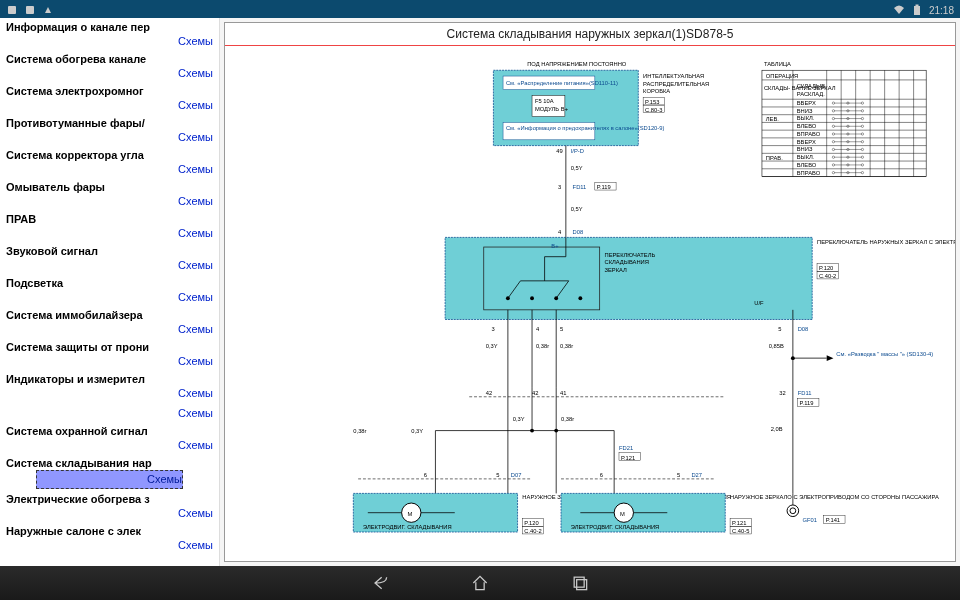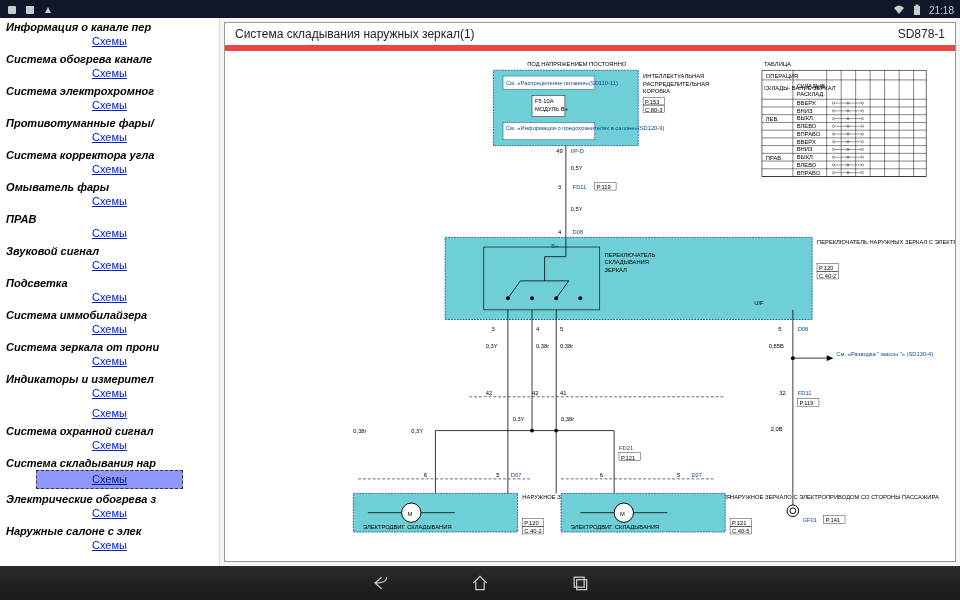--- a/index.html
+++ b/index.html
@@ -1,27 +1,27 @@
 <!DOCTYPE html>
 <html><head>
 <meta charset="utf-8">
 <style>
   * { margin:0; padding:0; box-sizing:border-box; font-family: Arial, sans-serif; }
   html,body { width:960px; height:600px; background:#000; overflow:hidden; }
-  .statusbar { height:20px; background:#0f172a; color:#ccc; font-size:10px; display:flex; justify-content:space-between; align-items:center; padding:0 6px; }
+  .statusbar { height:20px; background:#0c4a6e; color:#ccc; font-size:10px; display:flex; justify-content:space-between; align-items:center; padding:0 6px; }
   .statusbar .left, .statusbar .right { display:flex; align-items:center; gap:6px; }
   .icon-svg { width:12px; height:12px; fill:#ccc; }
   .workarea { position:absolute; top:18px; left:0; right:0; bottom:34px; background:#f5f5f5; display:flex; }
   .sidebar { width:220px; background:#fff; overflow:hidden; font-size:11px; border-right:1px solid #ddd; }
   .side-item { padding:3px 6px 0 6px; }
-  .side-title { color:#000; font-weight:bold; white-space:nowrap; overflow:hidden;font-style:italic; }
-  .side-link { color:#0022cc; text-decoration:underline; text-align:center; padding:2px 0 3px 0; cursor:pointer; }
+  .side-title { color:#000; font-weight:bold; white-space:nowrap; overflow:hidden; }
+  .side-link { color:#0022cc; text-align:right; padding:2px 0 3px 0; cursor:pointer; }
   .side-item.active .side-link { background:#9097ff; color:#001a99; border:1px dashed #333; margin:1px 30px; }
   .content { flex:1; background:#fff; position:relative; margin:4px; border:1px solid #999; }
-  .doc-header { display:flex; justify-content:space-between; align-items:center; padding:4px 10px; border-bottom:6px solid #ef4444; font-size:12px; }
+  .doc-header { display:flex; justify-content:center; align-items:center; padding:4px 10px; border-bottom:1px solid #ef4444; font-size:12px; }
   .doc-title { color:#222; }
   .doc-code { color:#222; font-weight:normal; }
   .diagram { position:absolute; top:26px; left:0; right:0; bottom:0; }
   .diagram svg { width:100%; height:100%; }
   .blk { fill:#6fcfd6; stroke:#0b4a8f; stroke-width:0.8; stroke-dasharray:2 1; }
   .blk2 { fill:#6fcfd6; stroke:#222; stroke-width:0.8; }
   .wire { stroke:#000; stroke-width:0.8; fill:none; }
   .wdash { stroke:#000; stroke-width:0.6; fill:none; stroke-dasharray:3 2; }
   .lbl { font-size:6px; fill:#000; }
   .lblb { font-size:6px; fill:#0b4a8f; }
@@ -93,21 +93,21 @@
       </div>
       <div class="side-item">
         <div class="side-title">Подсветка</div>
         <div class="side-link">Схемы</div>
       </div>
       <div class="side-item">
         <div class="side-title">Система иммобилайзера</div>
         <div class="side-link">Схемы</div>
       </div>
       <div class="side-item">
-        <div class="side-title">Система зеркала от прони</div>
+        <div class="side-title">Система защиты от прони</div>
         <div class="side-link">Схемы</div>
       </div>
       <div class="side-item">
         <div class="side-title">Индикаторы и измерител</div>
         <div class="side-link">Схемы</div>
       </div>
       <div class="side-item">
         <div class="side-link">Схемы</div>
       </div>
       <div class="side-item">
@@ -124,21 +124,21 @@
       </div>
       <div class="side-item">
         <div class="side-title">Наружные салоне с элек</div>
         <div class="side-link">Схемы</div>
       </div>
     </div>
 
   <div class="content">
     <div class="doc-header">
       <span class="doc-title">Система  складывания  наружных зеркал(1)</span>
-      <span class="doc-code">SD878-1</span>
+      <span class="doc-code">SD878-5</span>
     </div>
     <div class="diagram">
       <svg viewBox="0 0 720 530">
 
         <text class="lbl" x="295" y="18">ПОД  НАПРЯЖЕНИЕМ   ПОСТОЯННО</text>
         <rect class="blk" x="260" y="22" width="150" height="78"></rect>
         <rect x="270" y="28" width="95" height="14" fill="#fff" stroke="#0b4a8f" stroke-width="0.5"></rect>
         <text class="lblb" x="273" y="37">См. «Распределение питания»(SD110-11)</text>
         <rect x="300" y="48" width="34" height="22" fill="#fff" stroke="#000" stroke-width="0.5"></rect>
         <text class="lbl" x="303" y="56">F5 10A</text>

